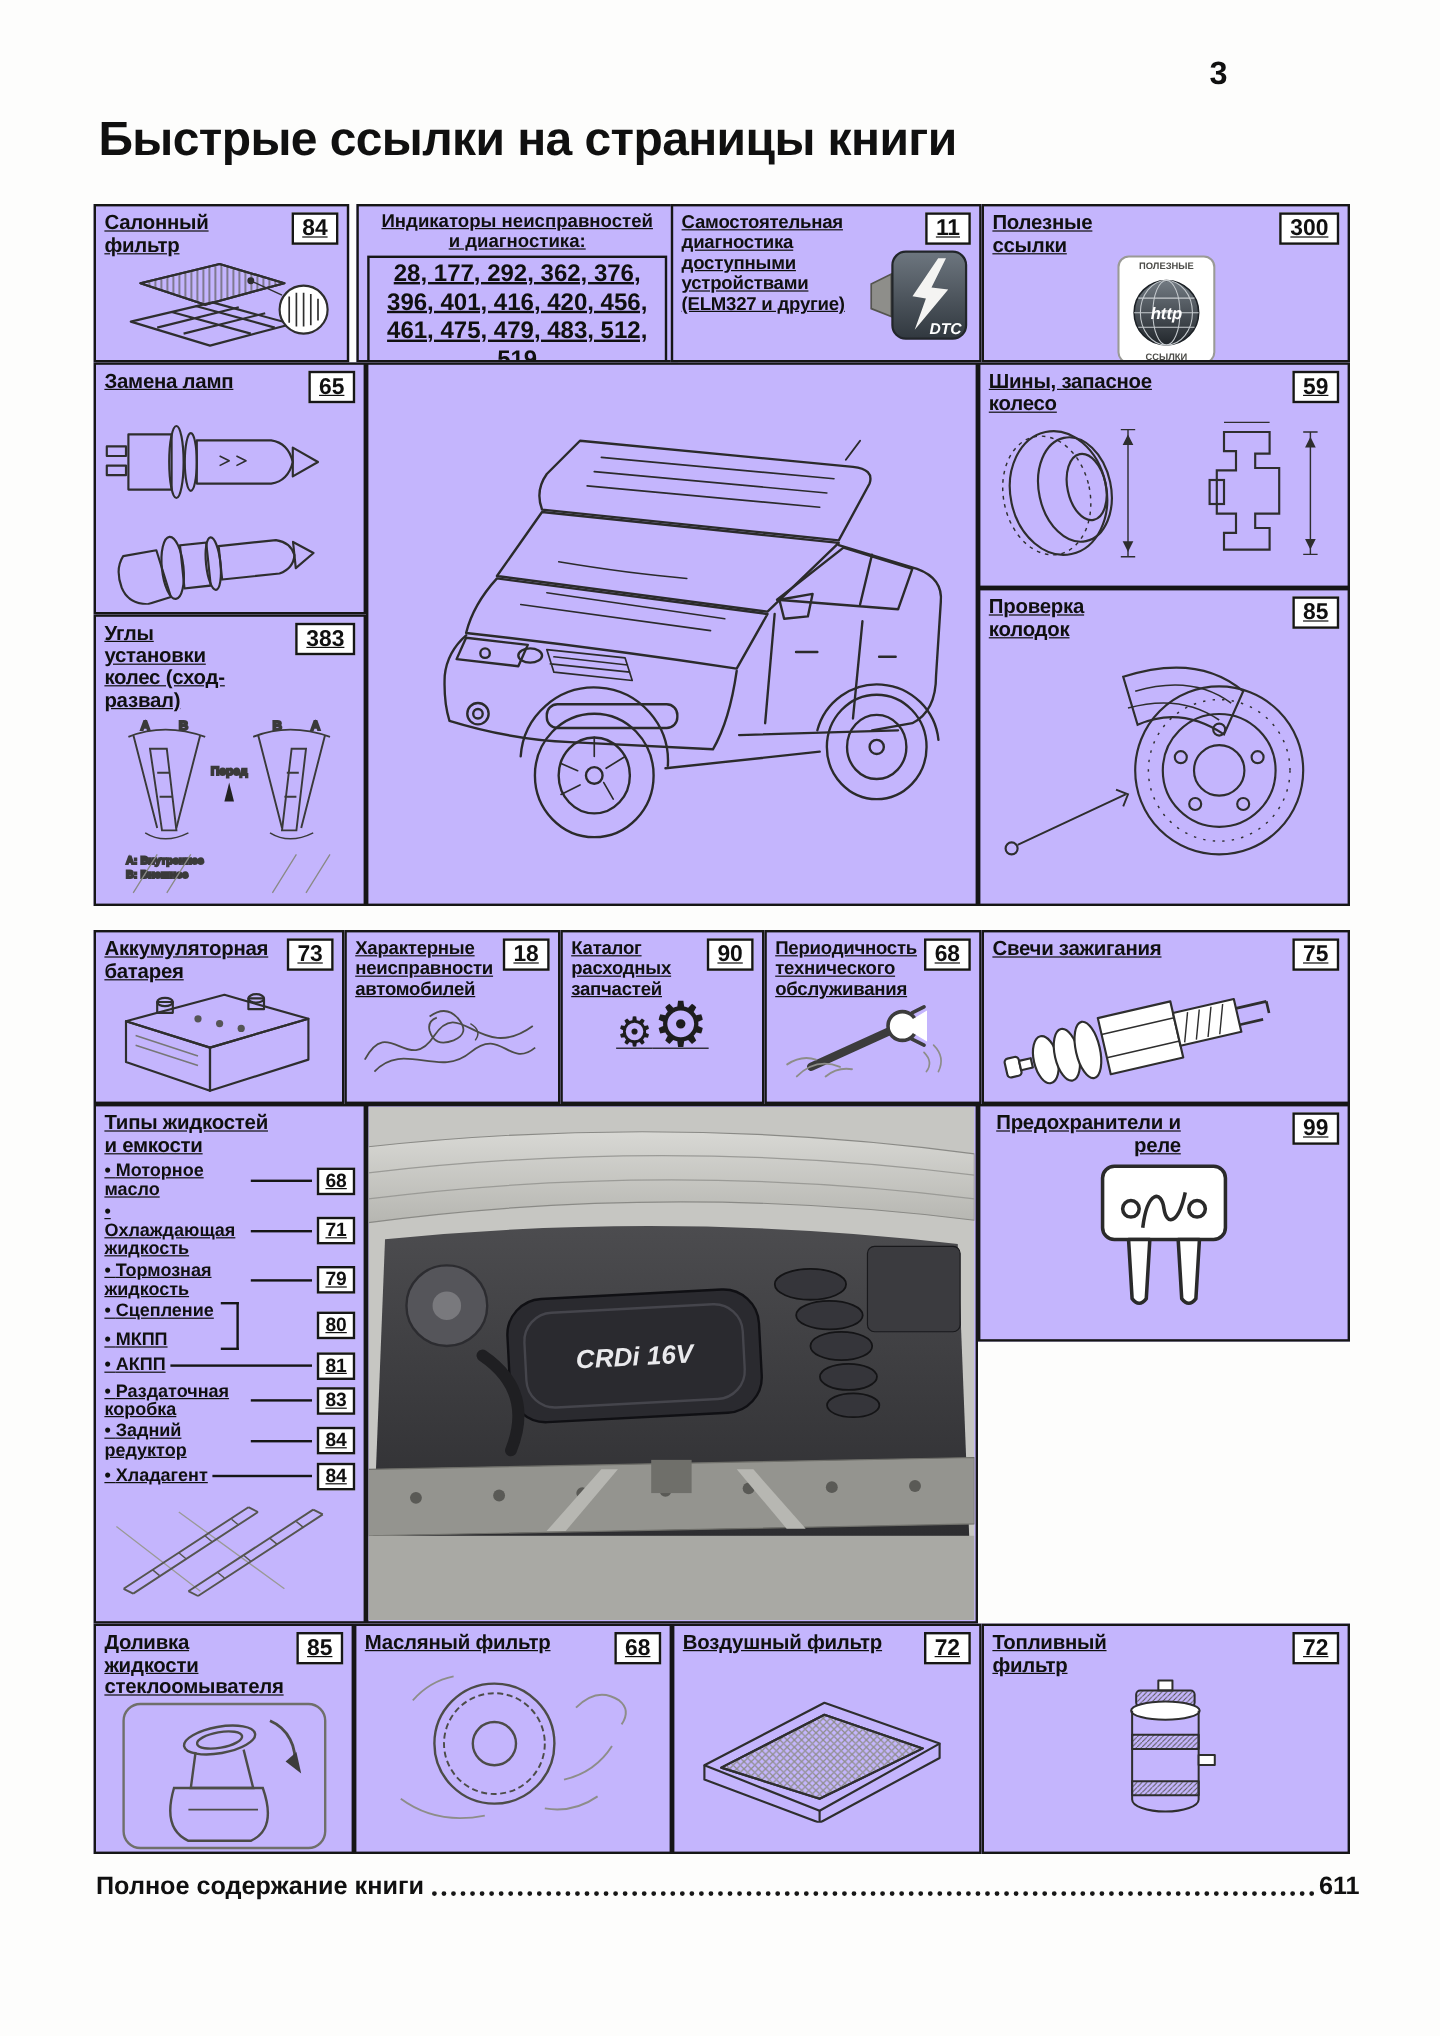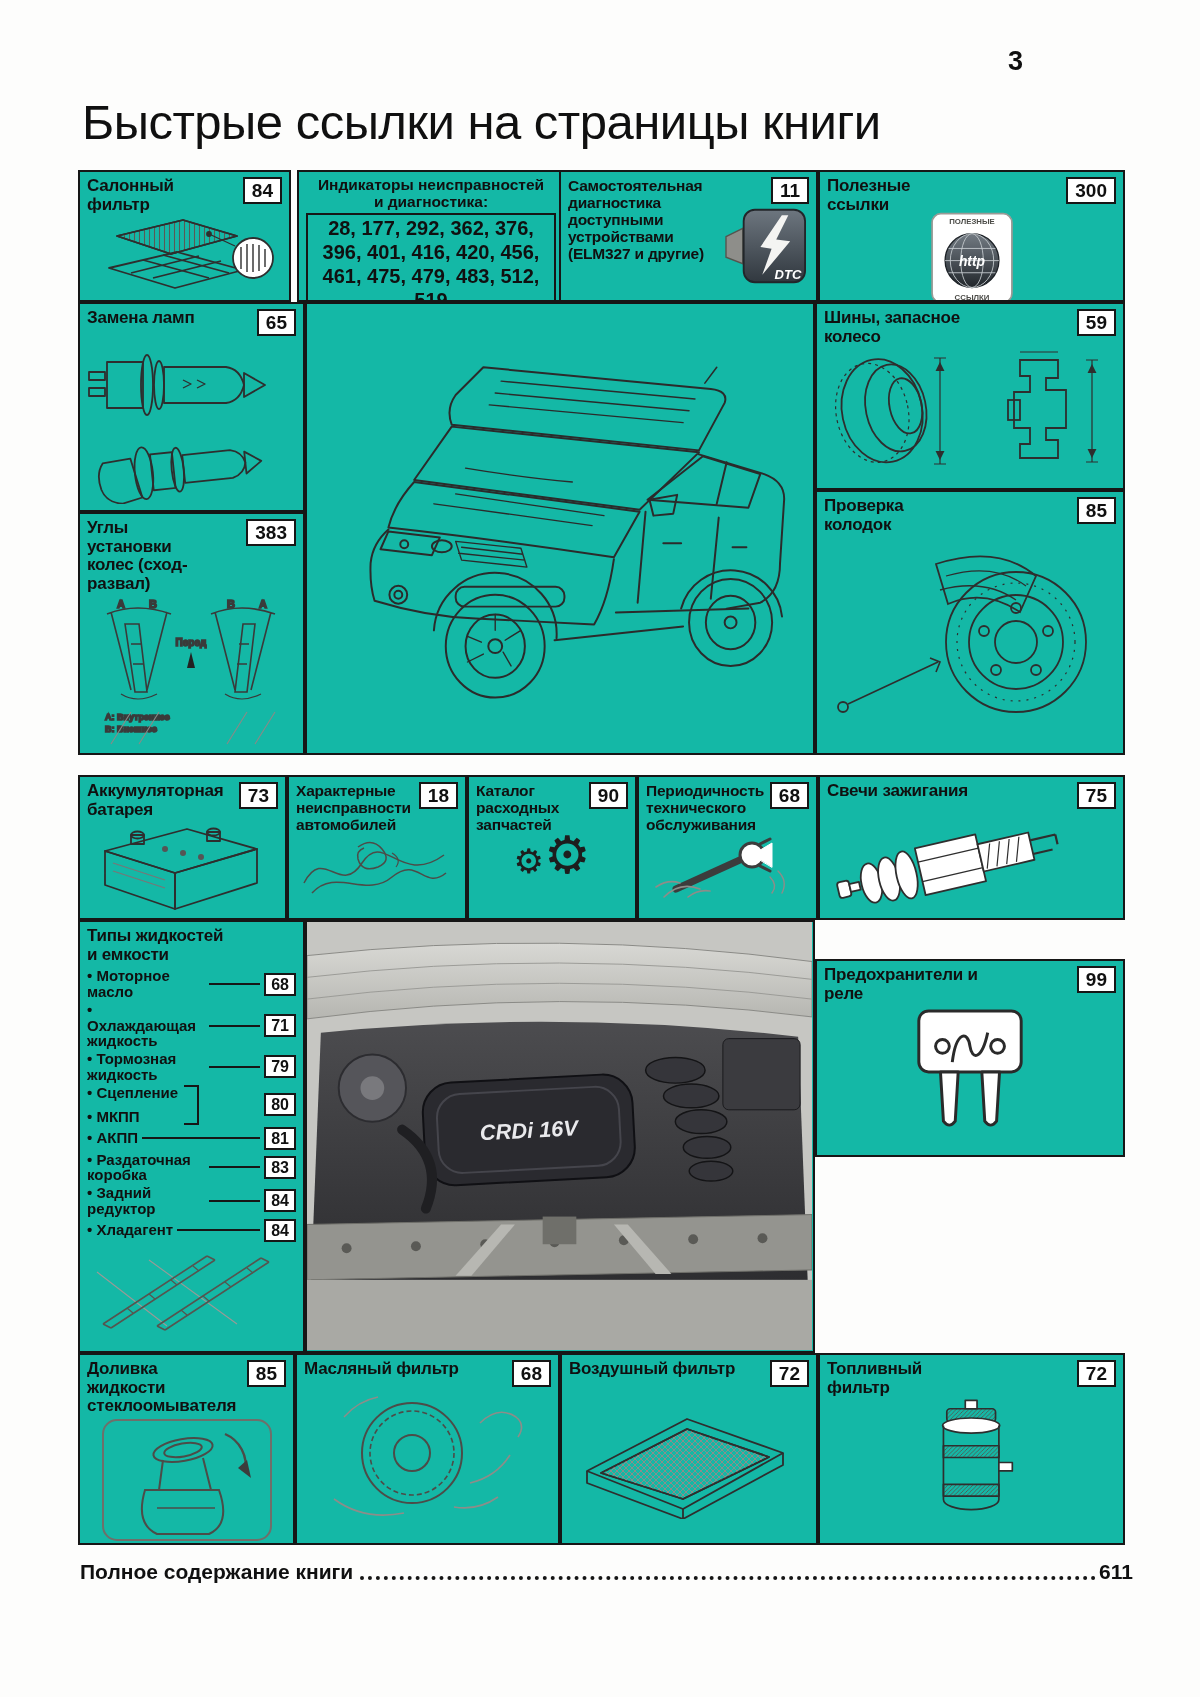--- a/index.html
+++ b/index.html
@@ -1,21 +1,21 @@
 <!DOCTYPE html>
 <html><head>
 <meta charset="utf-8">
 <style>
   html,body{margin:0;padding:0;background:#e8e8e4;}
   .stage{position:relative;width:1200px;height:1697px;background:#fdfdfc;overflow:hidden;
          font-family:"Liberation Sans",sans-serif;color:#101010;}
   svg text{font-family:"Liberation Sans",sans-serif;}
   .pageno{position:absolute;left:1008px;top:46px;font-size:27px;font-weight:700;}
-  .h1{position:absolute;left:82px;top:94px;font-size:49px;font-weight:400;letter-spacing:-0.5px;}
-  .cell{position:absolute;border:2.5px solid #161616;background:#14b8a6;box-sizing:border-box;padding:5px 7px;overflow:hidden;}
+  .h1{position:absolute;left:82px;top:94px;font-size:40px;font-weight:700;letter-spacing:-0.5px;}
+  .cell{position:absolute;border:2.5px solid #161616;background:#c4b5fd;box-sizing:border-box;padding:5px 7px;overflow:hidden;text-decoration:underline;}
   .head{display:flex;justify-content:space-between;align-items:flex-start;gap:5px;}
   .t{font-weight:700;font-size:17px;line-height:1.1;letter-spacing:-0.2px;}
   .t.sm{font-size:15.5px;}
   .pbox{flex:none;border:2.5px solid #161616;font-weight:700;font-size:19px;line-height:23px;padding:0 7px;background:#fff;}
   .pbox.sm{font-size:16px;line-height:19px;padding:0 5px;border-width:2px;}
   
   .ind-title{font-weight:700;font-size:15.5px;text-align:center;line-height:1.1;}
   .numbox{border:2.5px solid #161616;margin:3px 2px 2px;font-weight:700;font-size:20px;
           text-align:center;line-height:1.2;padding:1px 3px;}
   .lamps{display:flex;align-items:flex-start;justify-content:center;gap:4px;margin-top:1px;}
@@ -511,21 +511,21 @@
           <circle cx="390" cy="321" r="5"></circle>
           <circle cx="460" cy="320" r="5"></circle>
         </g>
       <rect x="238" y="298" width="34" height="28" fill="#6f6f6a"></rect>
       <polygon points="150,358 196,306 210,306 166,358" fill="#b7b7b2"></polygon>
       <polygon points="352,356 310,306 324,306 368,356" fill="#b7b7b2"></polygon>
       <rect x="0" y="362" width="510" height="71" fill="#a9a9a4"></rect>
     </svg>
   </div>
 
-  <div class="cell" style="left:815px;top:959px;width:310px;height:198px;">
+  <div class="cell" style="left:815px;top:920px;width:310px;height:198px;text-align:right;">
     <div class="head">
       <div class="t" style="max-width:160px;">Предохранители и реле</div>
       <div class="pbox">99</div>
     </div>
     <div style="display:flex;justify-content:center;">
       <svg width="126" height="132" viewBox="0 0 128 134">
         <g stroke="#2a2a2a" stroke-width="3" fill="#fff" stroke-linejoin="round">
           <rect x="12" y="8" width="104" height="62" rx="10"></rect>
           <circle cx="36" cy="44" r="7"></circle>
             <circle cx="92" cy="44" r="7"></circle>

